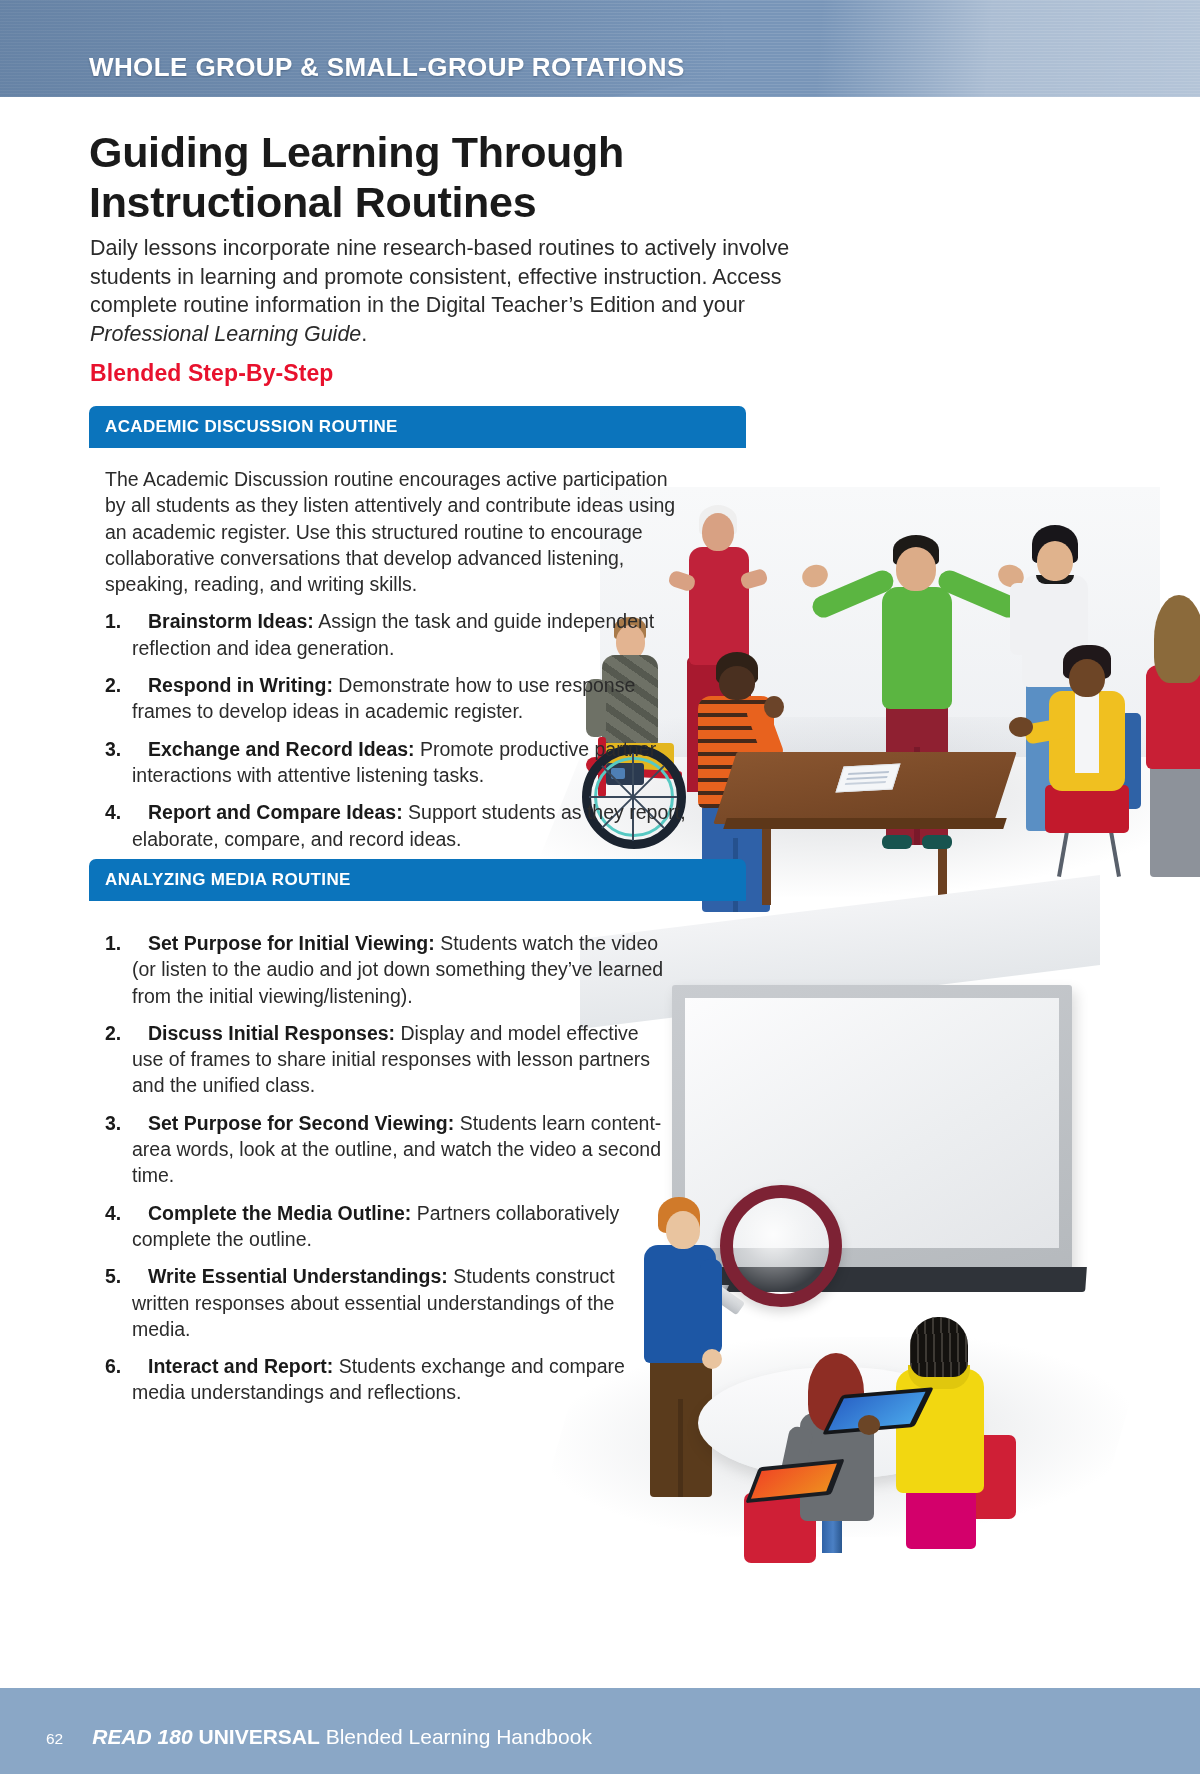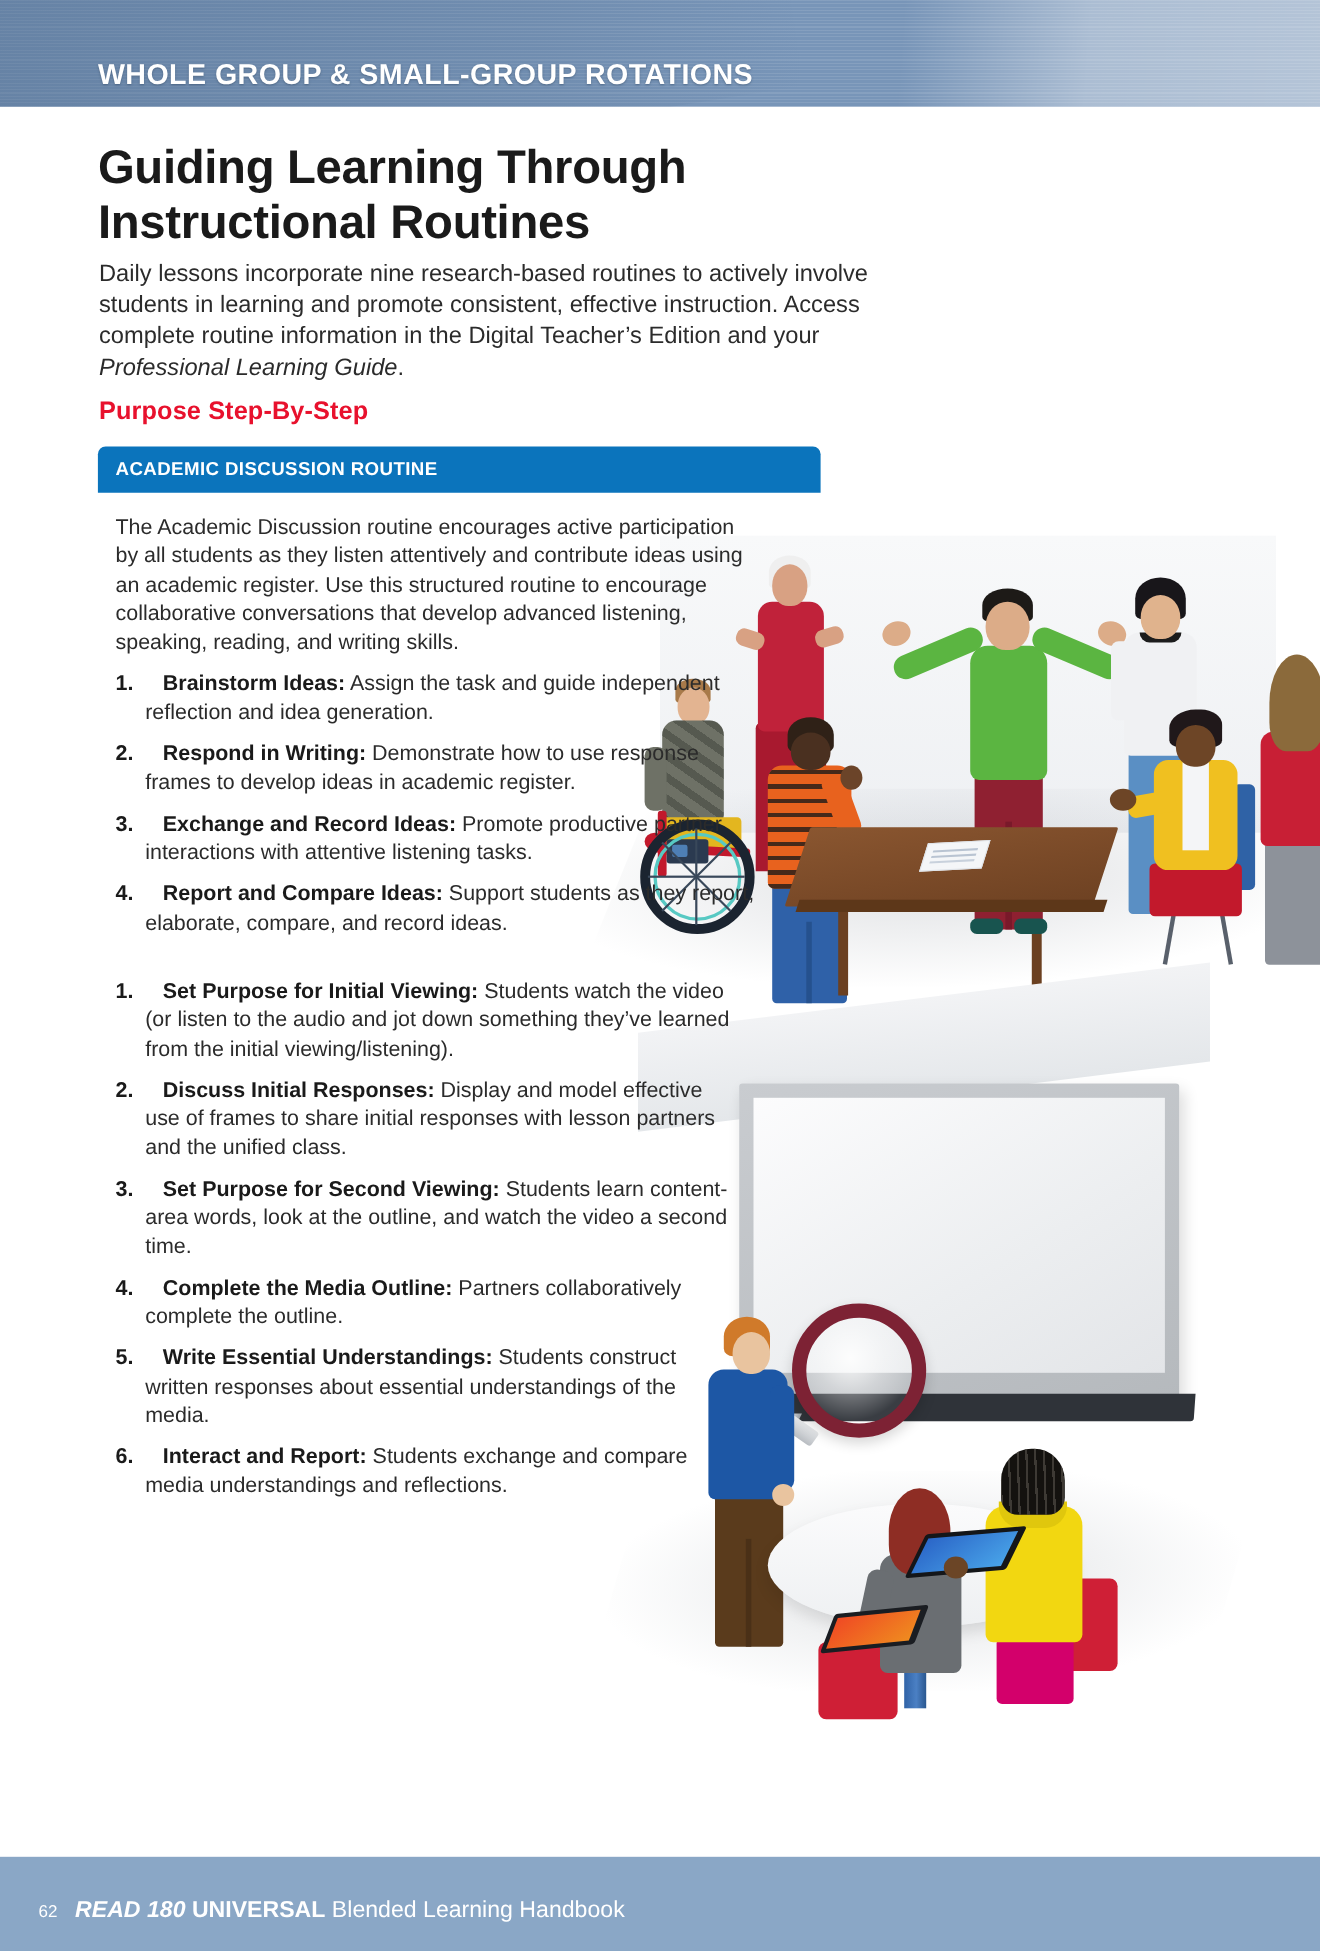--- a/index.html
+++ b/index.html
@@ -470,25 +470,25 @@
   
   .footer-bar {
     position: absolute;
     left: 0; bottom: 0;
     width: 1200px;
     height: 86px;
     background: #8aa7c6;
   }
   .footer-inner {
     position: absolute;
-    left: 35px;
+    left: 46px;
     top: 37px;
     display: flex;
     align-items: baseline;
-    gap: 16px;
+    gap: 29px;
     color: #ffffff;
     justify-content: space-between;
   }
   .footer-page { font-size: 15.5px; font-weight: normal; }
   .footer-text { font-size: 21px; }
   .footer-text .prog { font-style: italic; font-weight: bold; }
   .footer-text .uni { font-weight: bold; }
 </style>
 </head>
 <body>
@@ -500,21 +500,21 @@
     <div class="diag-light"></div>
     <div class="header-title">WHOLE GROUP &amp; SMALL-GROUP ROTATIONS</div>
   </div>
 
   <div class="content">
 
     <h1 class="page-title">Guiding Learning Through Instructional Routines</h1>
 
     <p class="intro"><span>Daily lessons incorporate nine research-based routines to actively involve students in learning and promote consistent, effective instruction. Access complete routine information in the Digital Teacher’s Edition and your </span><em>Professional Learning Guide</em><span>.</span></p>
 
-    <h2 class="section-heading">Purpose Step-By-Step</h2>
+    <h2 class="section-heading">Blended Step-By-Step</h2>
 
     <div class="illus1">
       <div class="i1-backwall"></div>
       <div class="i1-floor"></div>
 
       <div class="fig f-wheel">
         <div class="hair"></div>
         <div class="head"></div>
         <div class="torso"></div>
         <div class="arm a1"></div>
@@ -665,20 +665,23 @@
           </div>
           <div class="routine-step">
             <span class="num">4.</span>
             <span class="txt"><b>Report and Compare Ideas:</b><span> Support students as they report, elaborate, compare, and record ideas.</span></span>
           </div>
         </div>
       </div>
     </div>
 
     <div class="routine" id="routine-1">
+      <div class="routine-bar">
+        <span class="routine-bar-label">ANALYZING MEDIA ROUTINE</span>
+      </div>
       <div class="routine-body">
         <div class="routine-steps">
           <div class="routine-step">
             <span class="num">1.</span>
             <span class="txt"><b>Set Purpose for Initial Viewing:</b><span> Students watch the video (or listen to the audio and jot down something they’ve learned from the initial viewing/listening).</span></span>
           </div>
           <div class="routine-step">
             <span class="num">2.</span>
             <span class="txt"><b>Discuss Initial Responses:</b><span> Display and model effective use of frames to share initial responses with lesson partners and the unified class.</span></span>
           </div>

